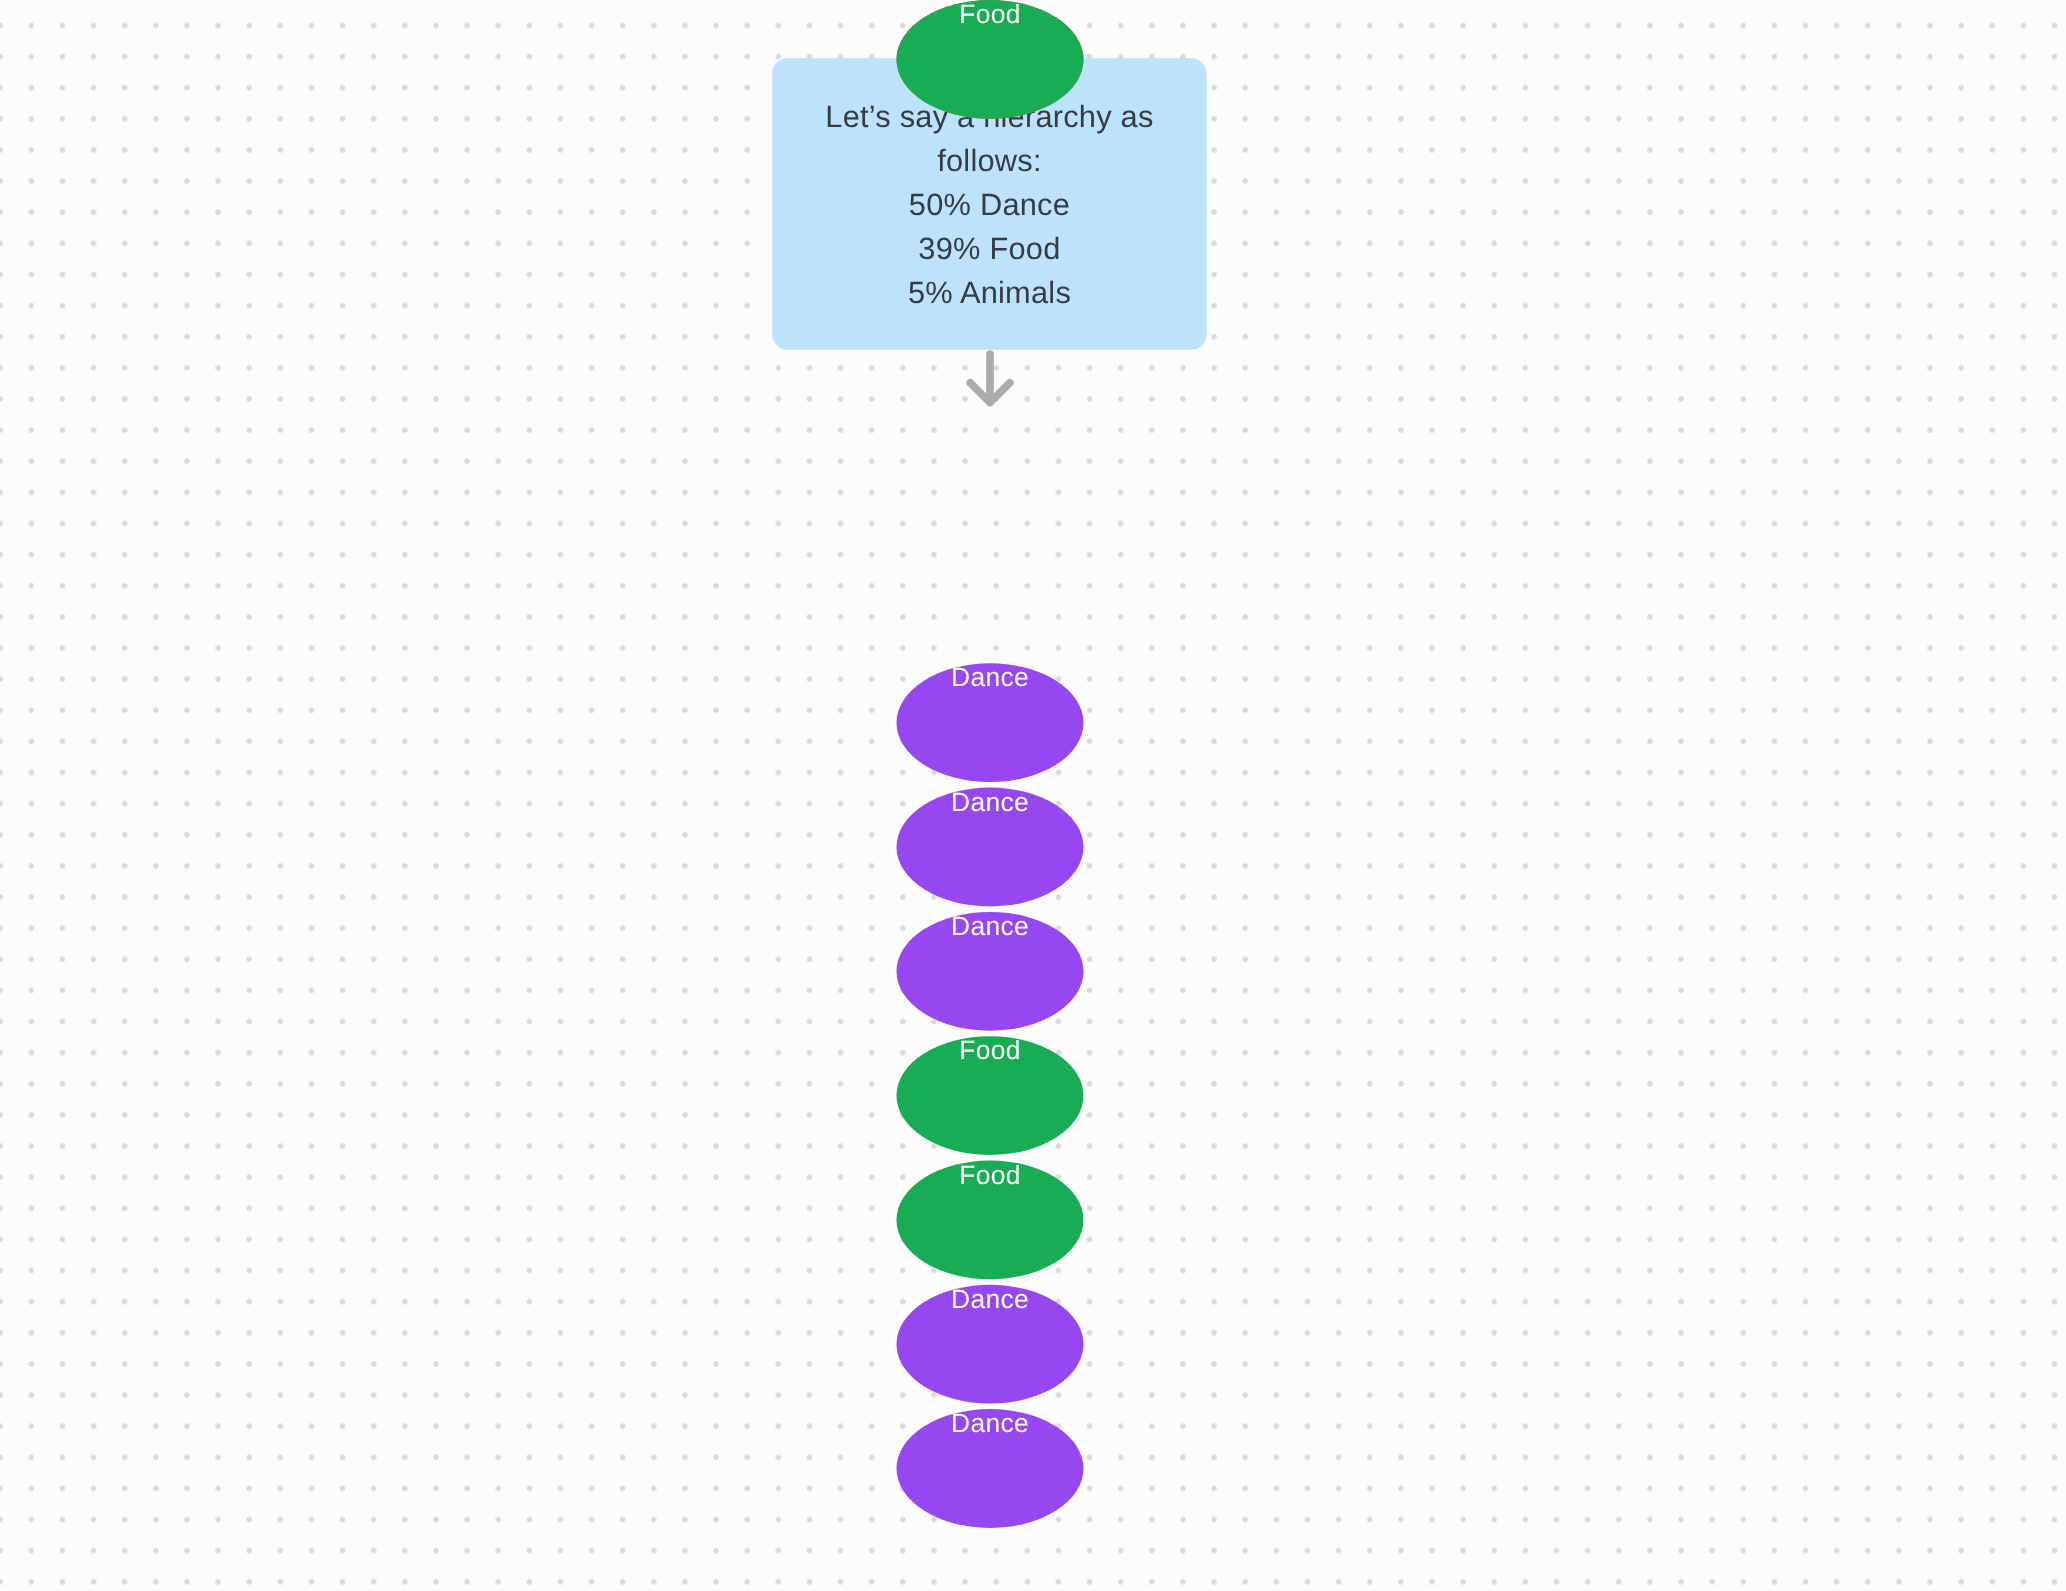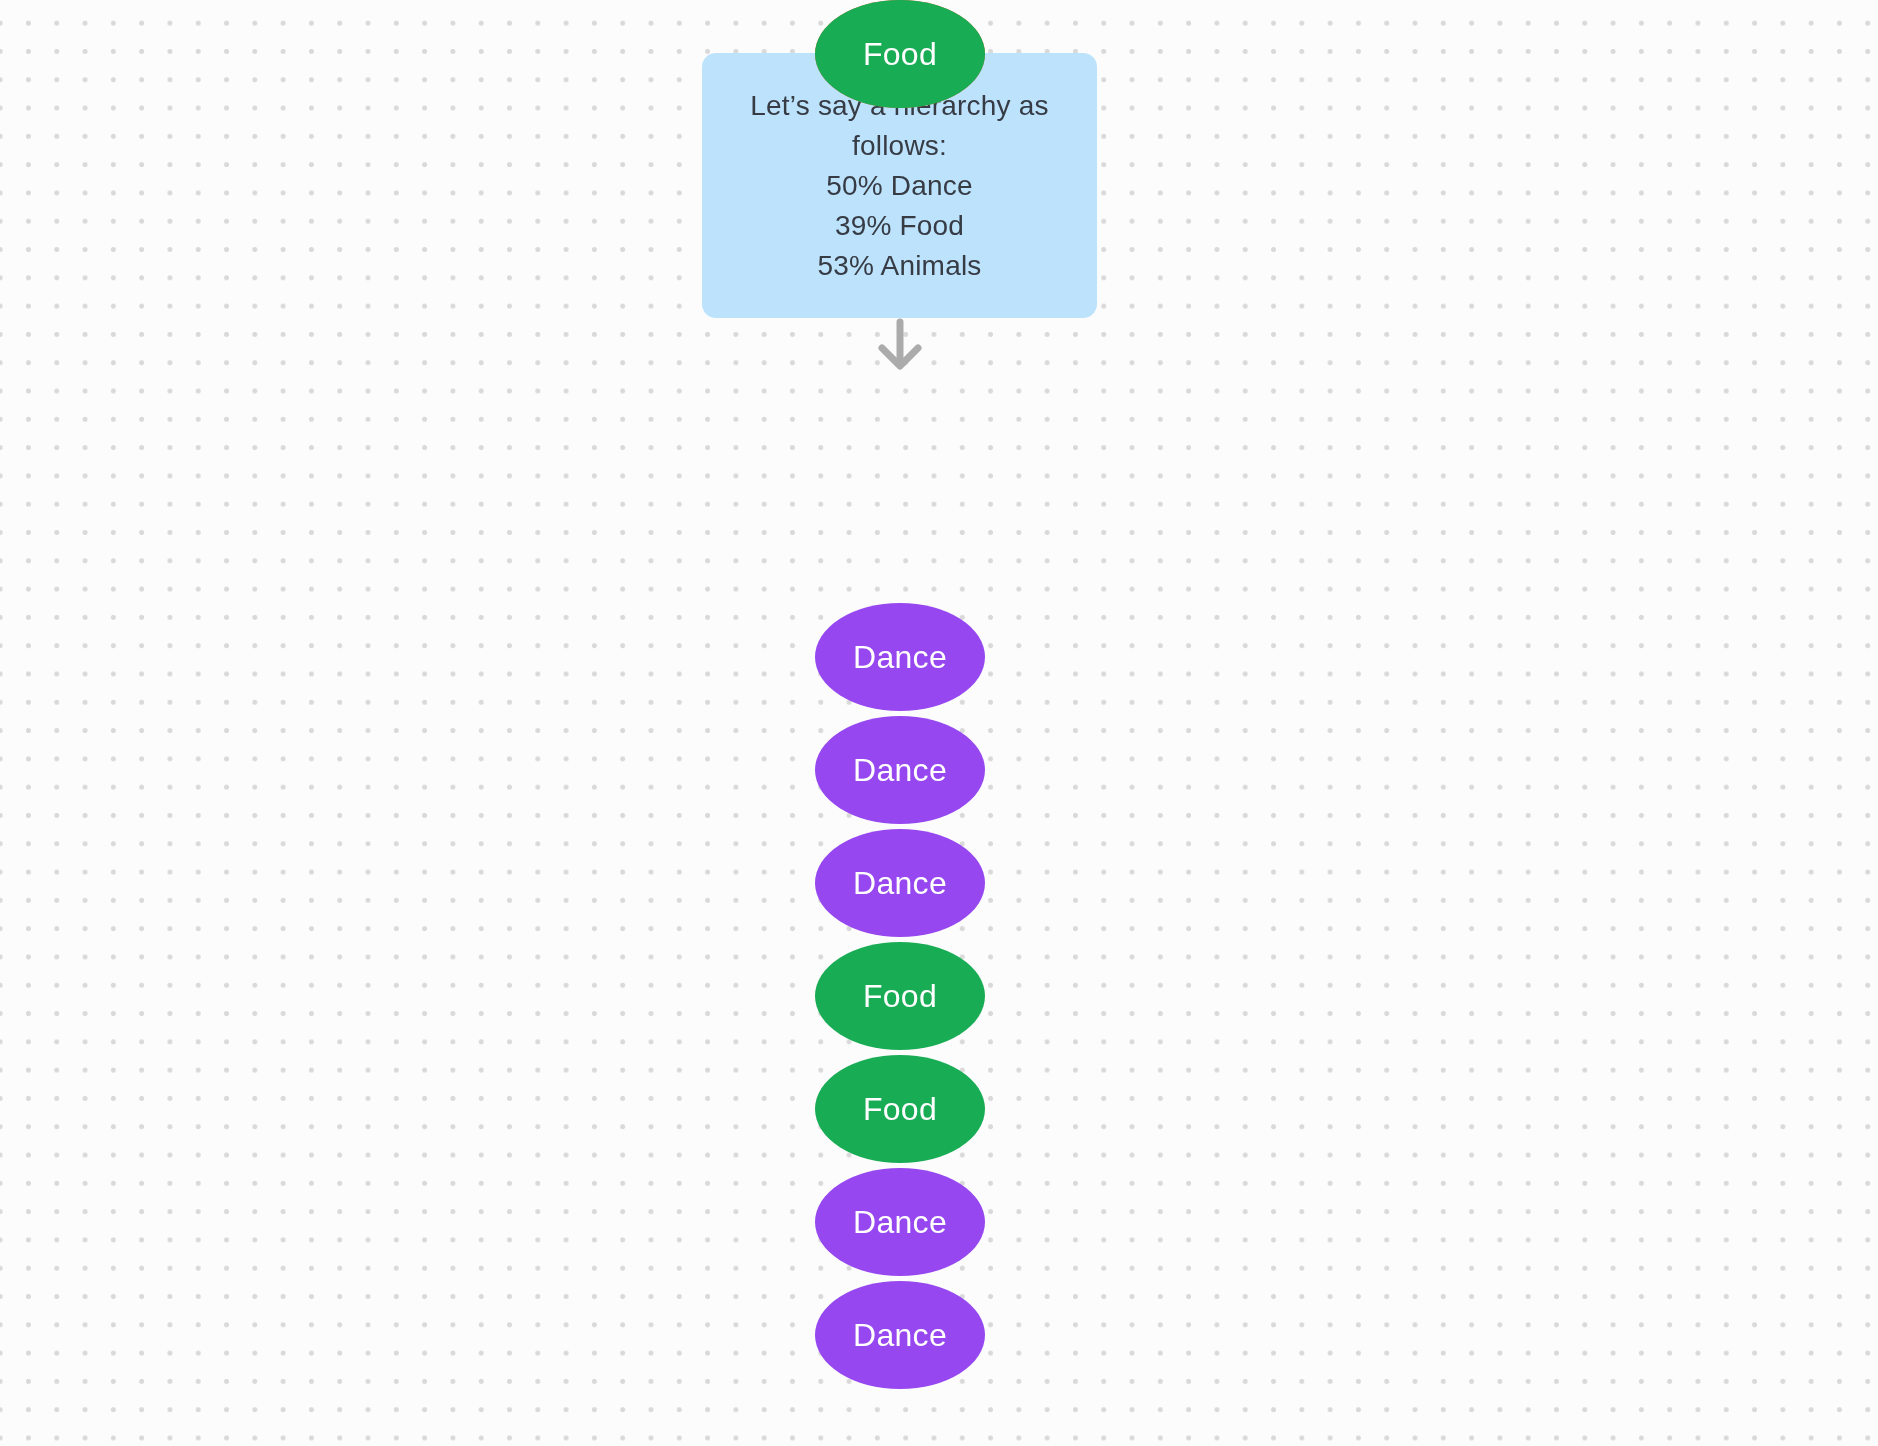--- a/index.html
+++ b/index.html
@@ -44,24 +44,23 @@
     width: 60px;
     height: 60px;
   }
   .node {
     position: absolute;
     left: 815px;
     width: 170px;
     height: 108px;
     border-radius: 50%;
     display: flex;
-    align-items: center;
     justify-content: center;
     color: #FFFFFF;
-    font-size: 32px;
+    font-size: 24px;
     letter-spacing: 0.3px;
   }
   .node:nth-of-type(1) { top: 377px; }
   .node:nth-of-type(2) { top: 490px; }
   .node:nth-of-type(3) { top: 603px; }
   .node:nth-of-type(4) { top: 716px; }
   .node:nth-of-type(5) { top: 829px; }
   .node:nth-of-type(6) { top: 942px; }
   .node:nth-of-type(7) { top: 1055px; }
   .node:nth-of-type(8) { top: 1168px; }
@@ -70,21 +69,21 @@
 </head>
 <body>
 
 <div class="canvas">
 
   <div class="note" style="background: rgb(188, 226, 252); color: rgb(54, 59, 68);">
     <div>Let’s say a hierarchy as</div>
     <div>follows:</div>
     <div>50% Dance</div>
     <div>39% Food</div>
-    <div>53% Animals</div>
+    <div>5% Animals</div>
   </div>
 
   <div class="arrow-wrap">
     <svg width="60" height="60" viewBox="0 0 60 60" fill="none">
       <path d="M30 6 L30 48" stroke="#ABABAB" stroke-width="7" stroke-linecap="round"></path>
       <path d="M12 32 L30 50 L48 32" stroke="#ABABAB" stroke-width="7" stroke-linecap="round" stroke-linejoin="round" fill="none"></path>
     </svg>
   </div>
 
   <div class="node" style="background: rgb(150, 71, 240);">

